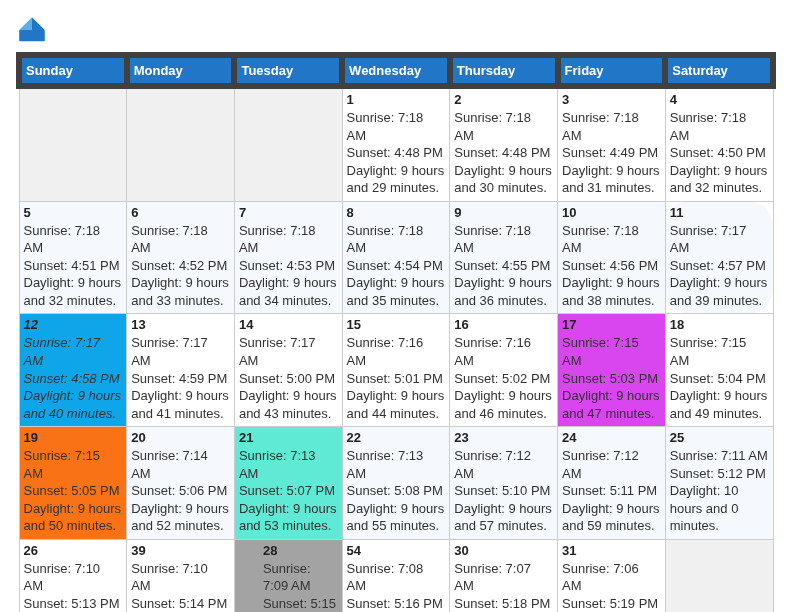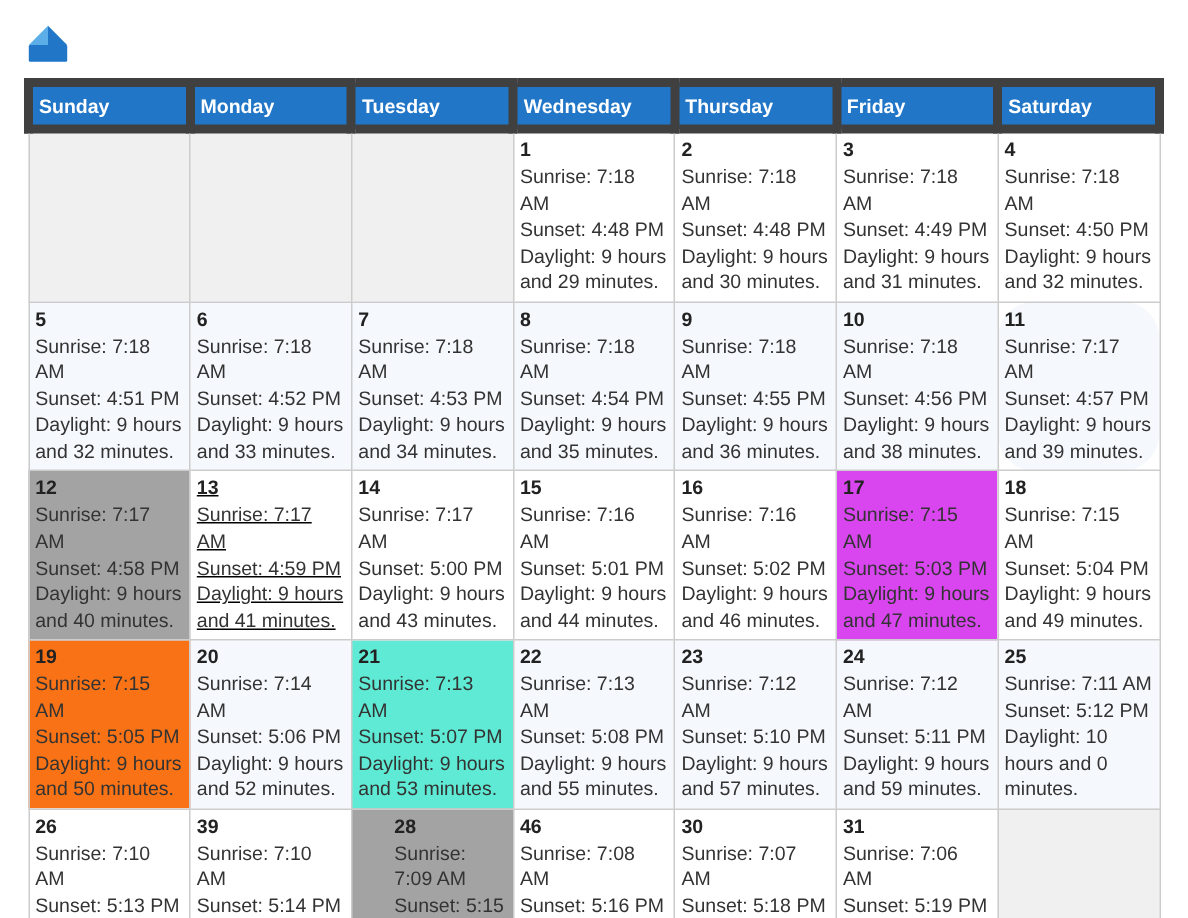--- a/index.html
+++ b/index.html
@@ -185,25 +185,25 @@
           <td style="background: rgb(245, 248, 252);">
             <span class="day-number">10</span>
             <div class="day-info">Sunrise: 7:18 AM<br>Sunset: 4:56 PM<br>Daylight: 9 hours and 38 minutes.</div>
           </td>
           <td style="background: rgb(245, 248, 252); border-radius: 25px;">
             <span class="day-number">11</span>
             <div class="day-info">Sunrise: 7:17 AM<br>Sunset: 4:57 PM<br>Daylight: 9 hours and 39 minutes.</div>
           </td>
         </tr>
         <tr>
-          <td style="background: #a3a3a3;">
+          <td style="background: #0ea5e9; font-style: italic;">
             <span class="day-number">12</span>
             <div class="day-info">Sunrise: 7:17 AM<br>Sunset: 4:58 PM<br>Daylight: 9 hours and 40 minutes.</div>
           </td>
-          <td style="background: rgb(255, 255, 255); text-decoration: underline;">
+          <td style="background: rgb(255, 255, 255);">
             <span class="day-number">13</span>
             <div class="day-info">Sunrise: 7:17 AM<br>Sunset: 4:59 PM<br>Daylight: 9 hours and 41 minutes.</div>
           </td>
           <td style="background: rgb(255, 255, 255);">
             <span class="day-number">14</span>
             <div class="day-info">Sunrise: 7:17 AM<br>Sunset: 5:00 PM<br>Daylight: 9 hours and 43 minutes.</div>
           </td>
           <td style="background: rgb(255, 255, 255);">
             <span class="day-number">15</span>
             <div class="day-info">Sunrise: 7:16 AM<br>Sunset: 5:01 PM<br>Daylight: 9 hours and 44 minutes.</div>
@@ -258,21 +258,21 @@
           </td>
           <td style="background: rgb(255, 255, 255);">
             <span class="day-number">39</span>
             <div class="day-info">Sunrise: 7:10 AM<br>Sunset: 5:14 PM<br>Daylight: 10 hours and 4 minutes.</div>
           </td>
           <td style="background: #a3a3a3; padding-left: 28px;">
             <span class="day-number">28</span>
             <div class="day-info">Sunrise: 7:09 AM<br>Sunset: 5:15 PM<br>Daylight: 10 hours and 6 minutes.</div>
           </td>
           <td style="background: rgb(255, 255, 255);">
-            <span class="day-number">46</span>
+            <span class="day-number">54</span>
             <div class="day-info">Sunrise: 7:08 AM<br>Sunset: 5:16 PM<br>Daylight: 10 hours and 8 minutes.</div>
           </td>
           <td style="background: rgb(255, 255, 255);">
             <span class="day-number">30</span>
             <div class="day-info">Sunrise: 7:07 AM<br>Sunset: 5:18 PM<br>Daylight: 10 hours and 10 minutes.</div>
           </td>
           <td style="background: rgb(255, 255, 255);">
             <span class="day-number">31</span>
             <div class="day-info">Sunrise: 7:06 AM<br>Sunset: 5:19 PM<br>Daylight: 10 hours and 12 minutes.</div>
           </td>

